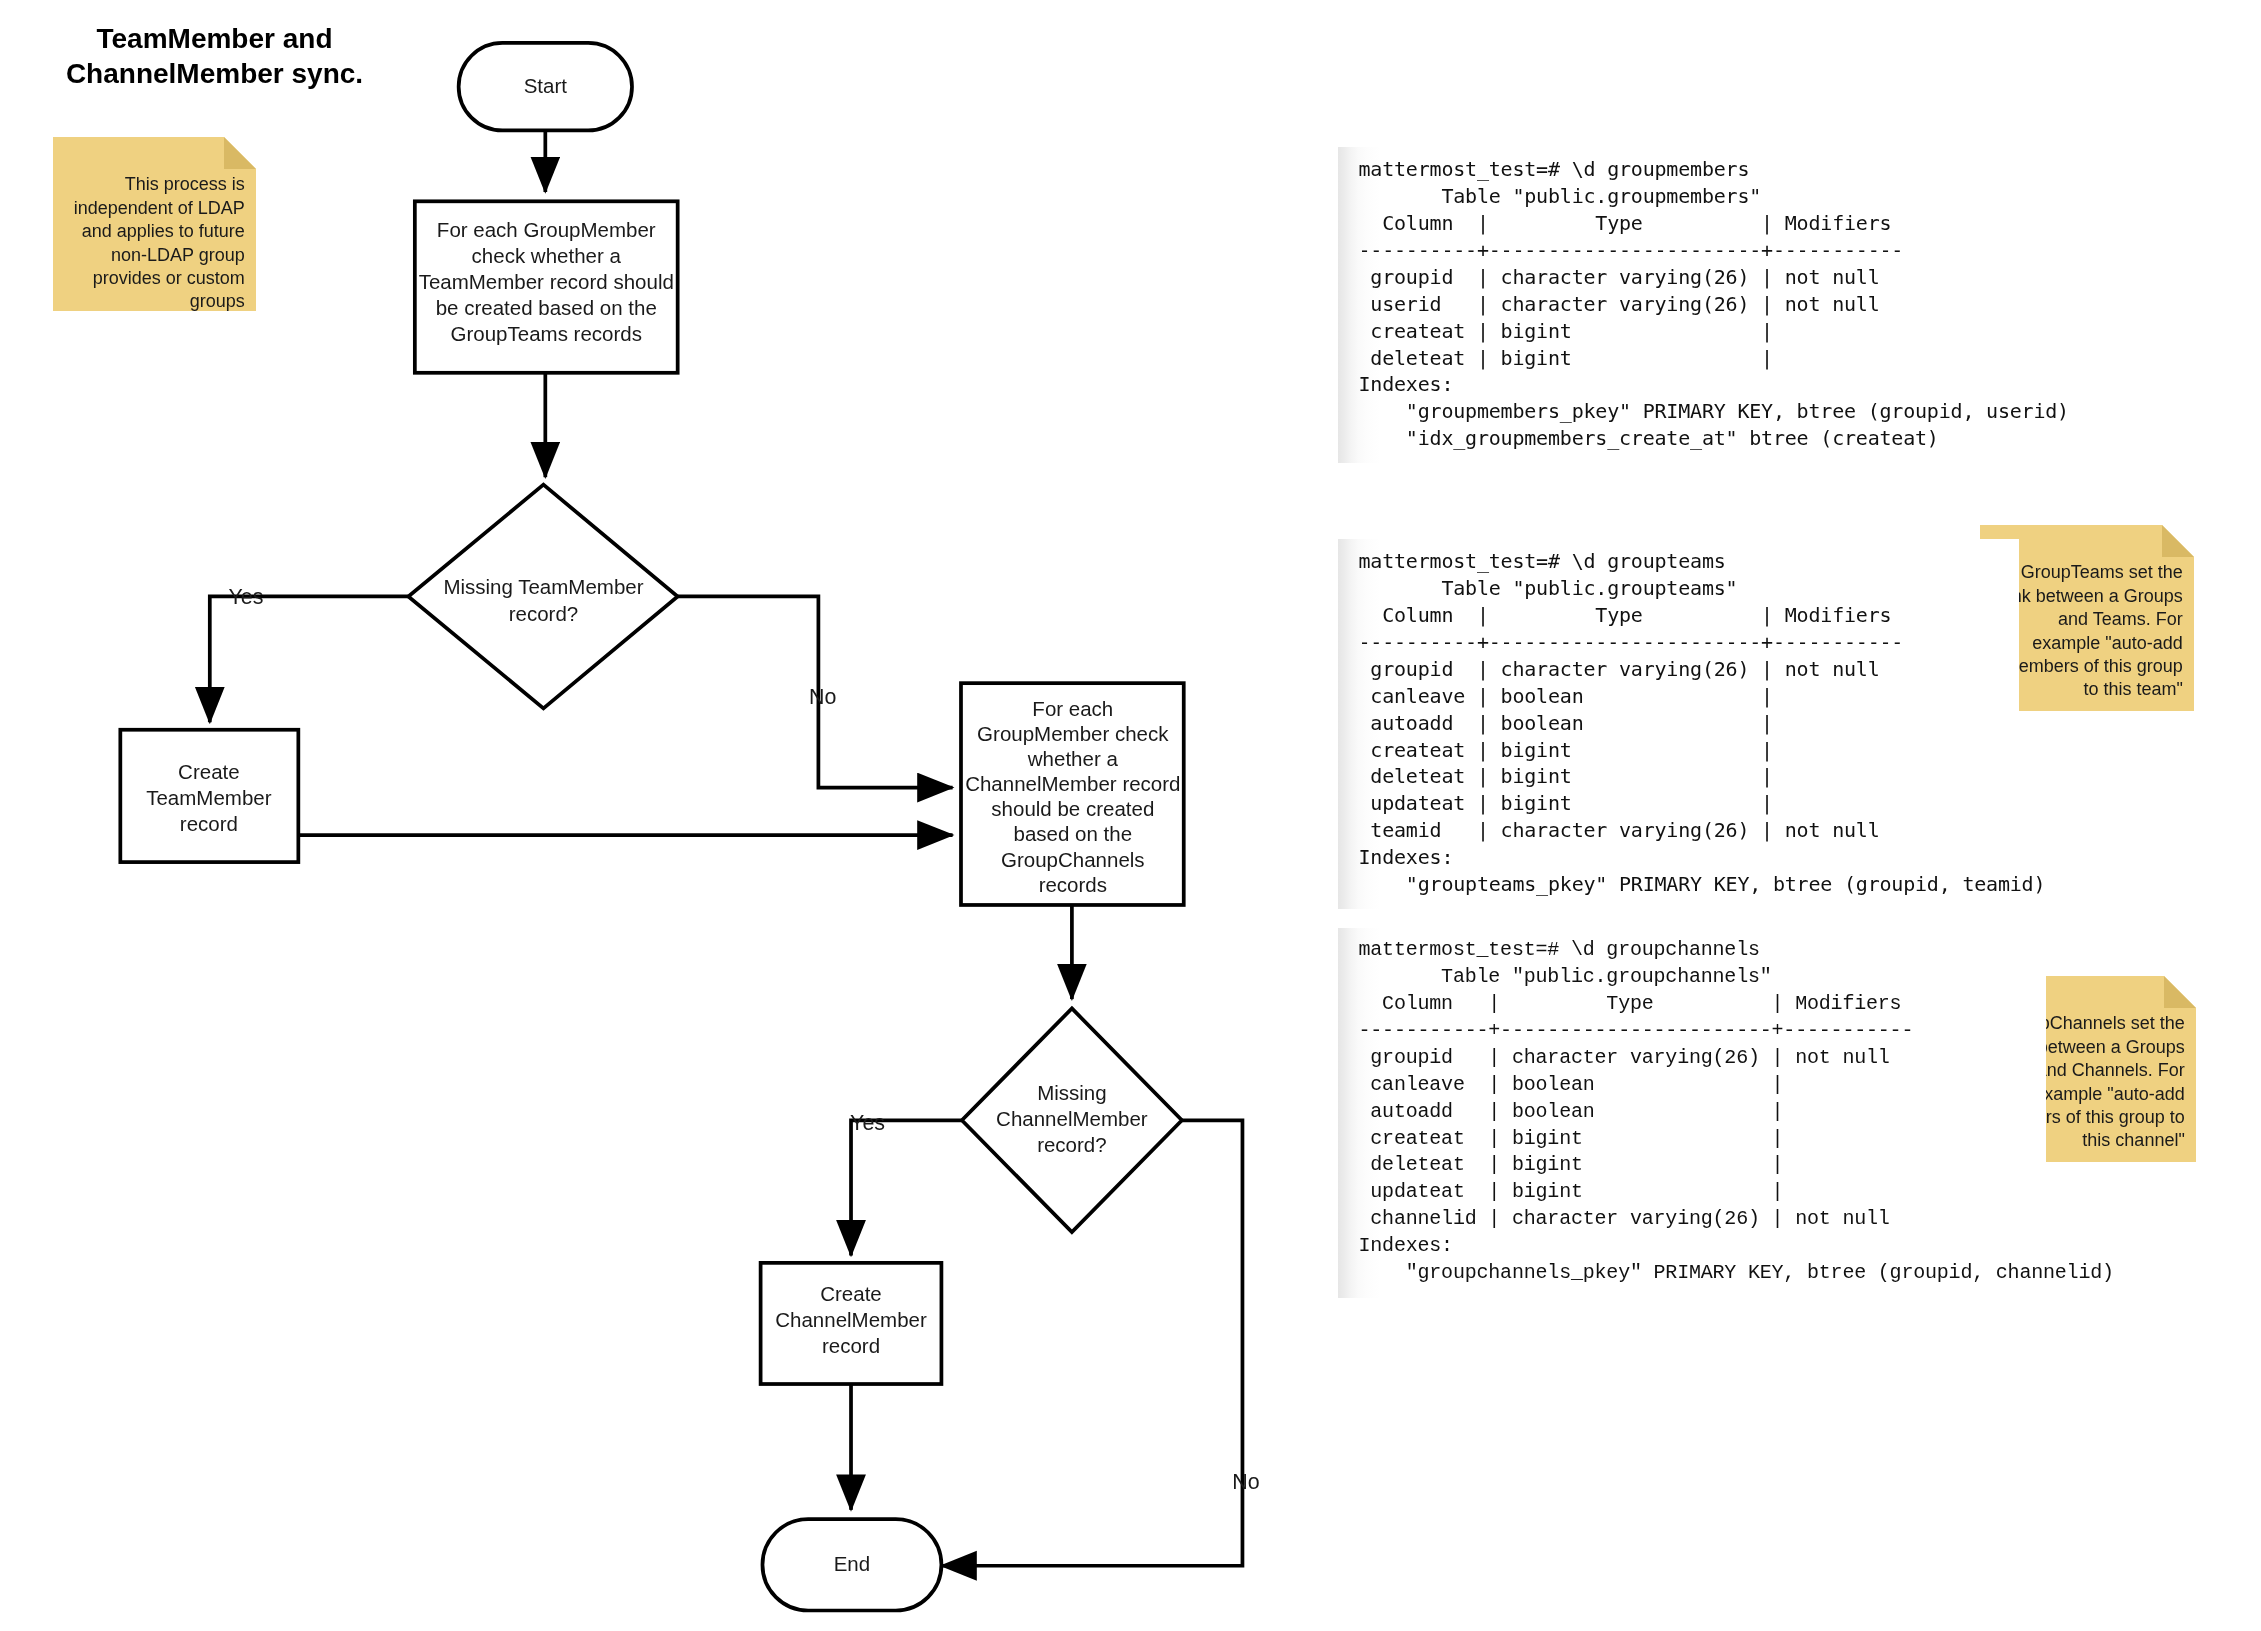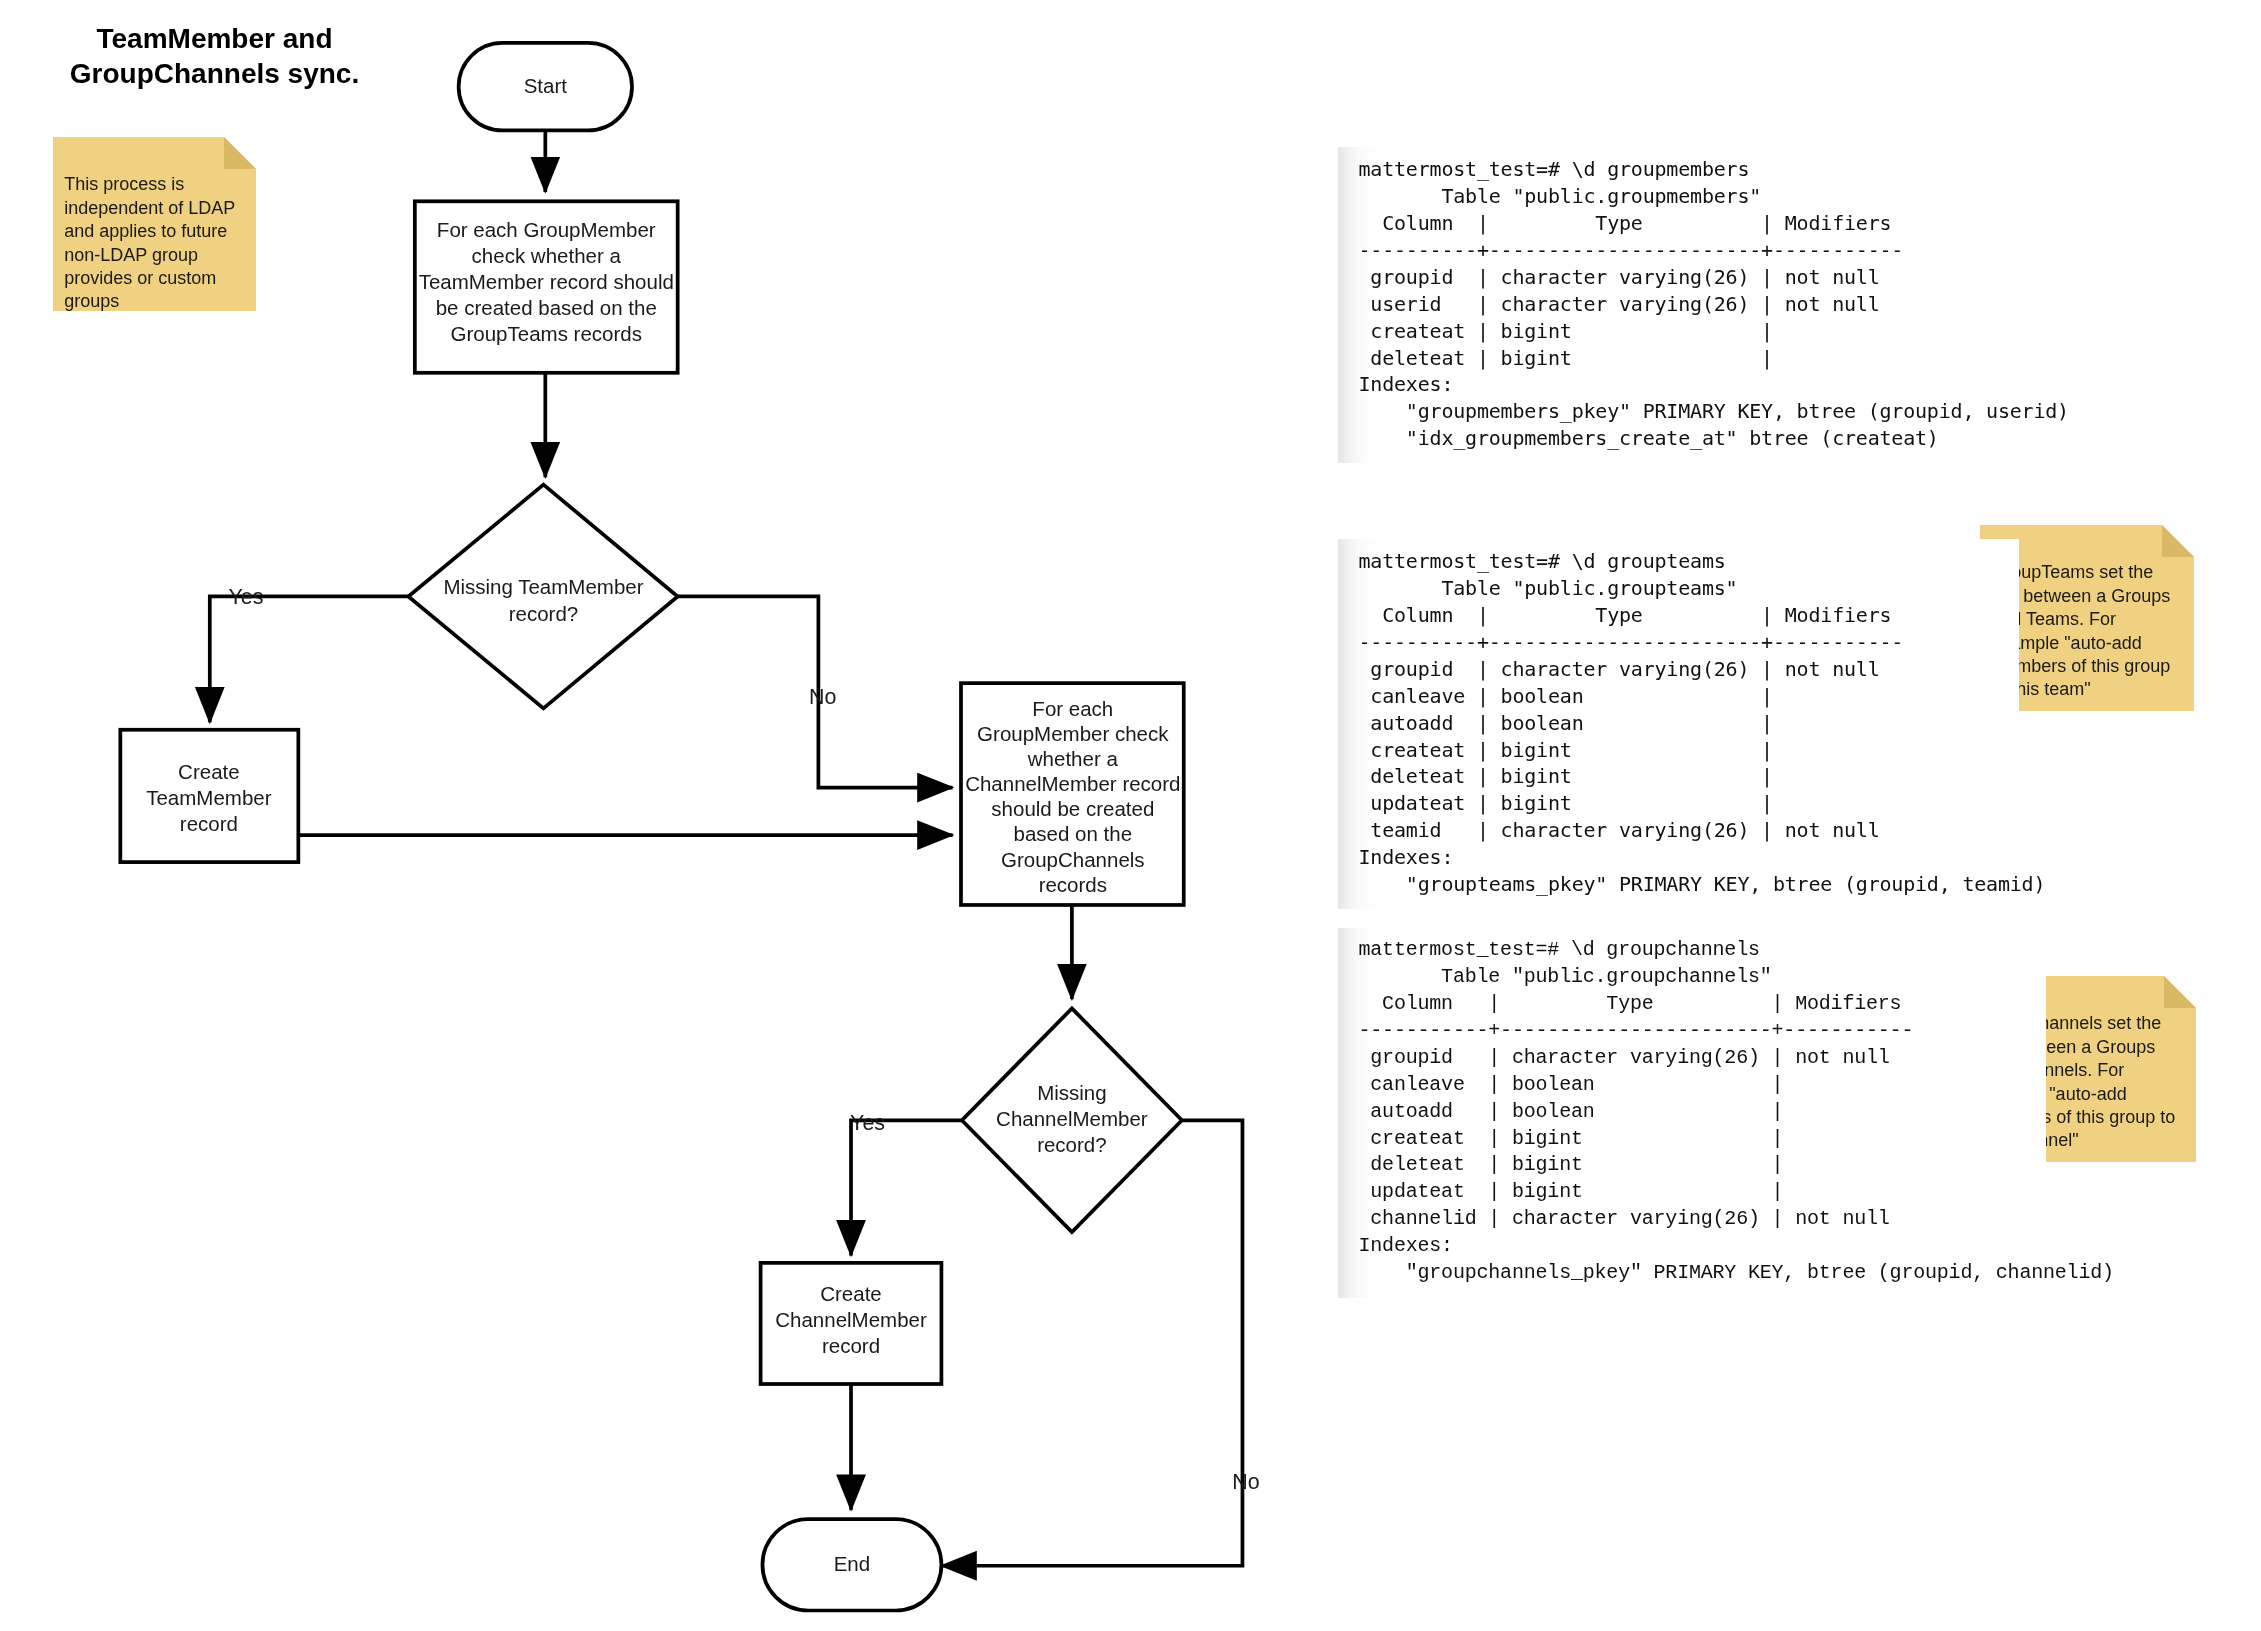--- a/index.html
+++ b/index.html
@@ -30,21 +30,21 @@
     white-space: pre-line;
   }
 
   
   .sticky-note {
     position: absolute;
     background: #efd181;
     color: #1a1a1a;
     font-size: 18px;
     line-height: 1.30;
-    text-align: left;
+    text-align: right;
     box-sizing: border-box;
     padding: 13px 11.2px 9.3px 11.2px;
     white-space: pre-line;
   }
   .sticky-note .fold {
     position: absolute;
     top: 0;
     right: 0;
     width: 32px;
     height: 32px;
@@ -128,21 +128,21 @@
     margin-left: 12px;
   }
   #psql-groupmembers  { left: 1326px; top: 147px;  width: 653px; }
   #psql-groupteams    { left: 1326px; top: 539px;  width: 681px; }
   #psql-groupchannels { left: 1326px; top: 928px; width: 708px; font-family: Liberation Mono, monospace; }
 </style>
 </head>
 <body>
 
 <div id="diagram-title">TeamMember and
-GroupChannels sync.</div>
+ChannelMember sync.</div>
 
 <div class="sticky-note" id="note-ldap">
   <span>This process is independent of LDAP and applies to future non-LDAP group provides or custom groups</span>
   <span class="fold2"></span>
   <span class="fold"></span>
 </div>
 
 <div class="sticky-note" id="note-groupteams">
   <span>GroupTeams set the link between a Groups and Teams. For example "auto-add members of this group to this team"</span>
   <span class="fold2"></span>

